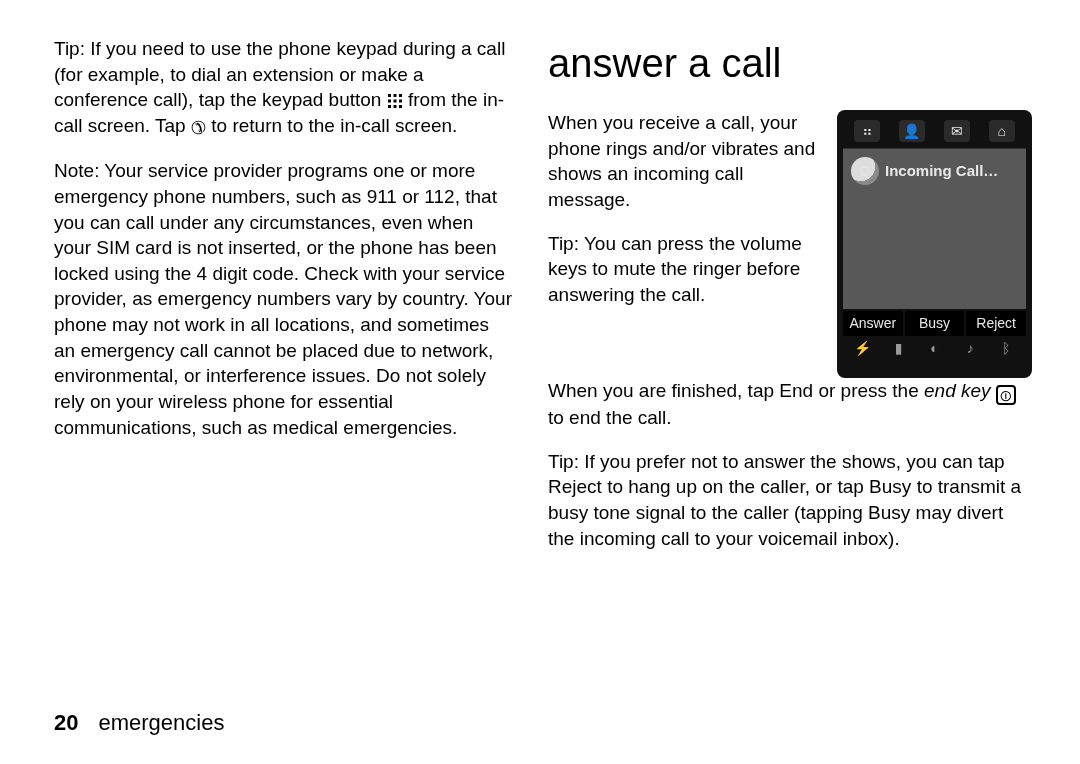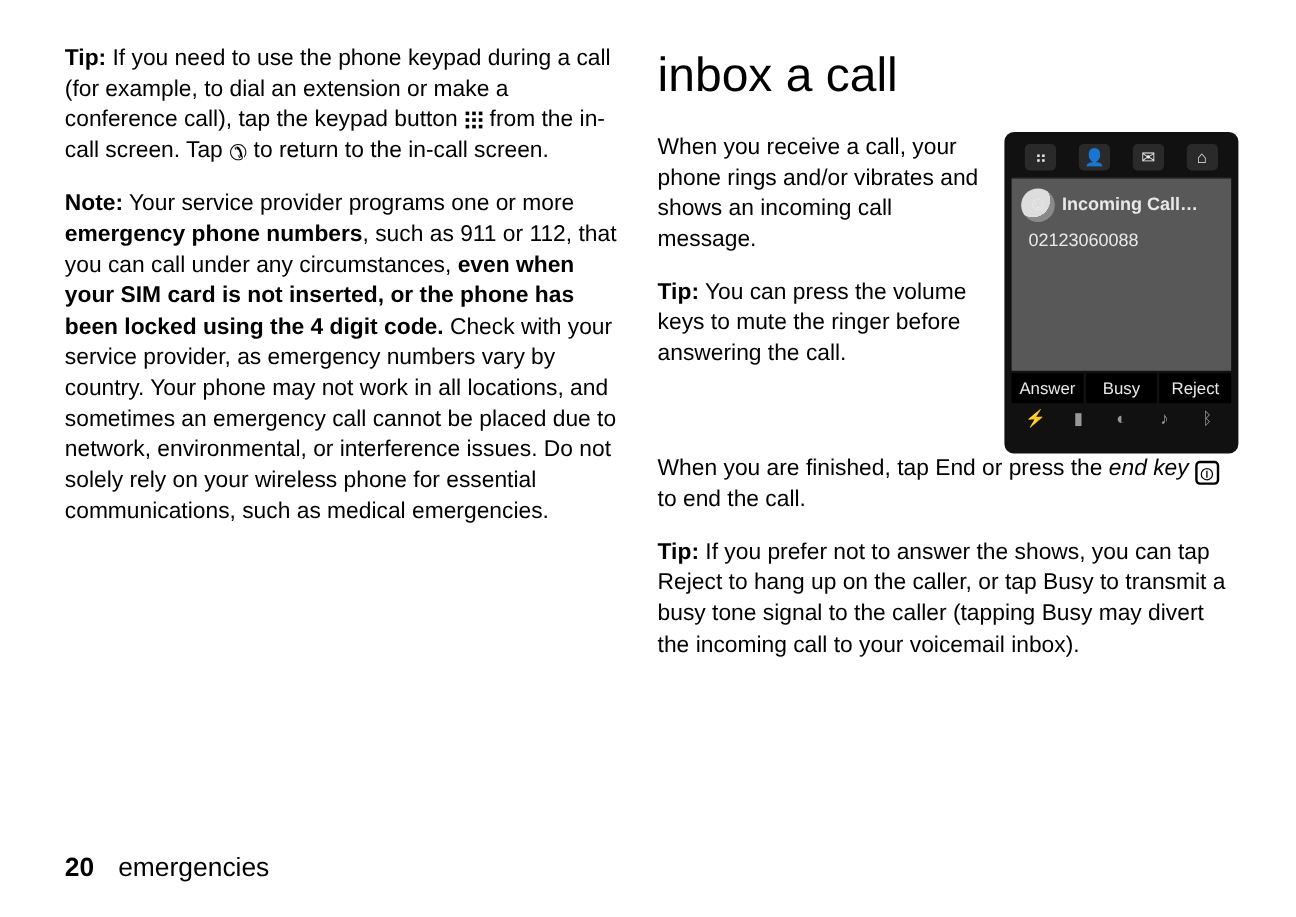--- a/index.html
+++ b/index.html
@@ -34,21 +34,21 @@
     max-width: 510px;
   }
   h1.section-title {
     font-size: 40px;
     font-weight: 400;
     margin: 0 0 20px 0;
   }
   p {
     margin: 0 0 18px 0;
   }
-  .bold { font-weight: bold; }
+  .bold { font-weight: normal; }
   .cond { font-family: "Arial Narrow", Arial, sans-serif; font-stretch: condensed; }
   .italic { font-style: italic; text-align: center; }
   .icon-box {
     display: inline-block;
     width: 20px;
     height: 20px;
     border: 2px solid #000;
     border-radius: 4px;
     vertical-align: -4px;
     text-align: center;
@@ -175,21 +175,21 @@
               </g>
             </svg></span><span> from the in-call screen. Tap </span><span class="icon-phone">✆</span><span> to return to the in-call screen.</span>
       </p>
 
       <p>
         <span class="bold">Note:</span><span> Your service provider programs one or more </span><span class="bold">emergency phone numbers</span><span>, such as 911 or 112, that you can call under any circumstances, </span><span class="bold">even when your SIM card is not inserted, or the phone has been locked using the 4 digit code.</span><span> Check with your service provider, as emergency numbers vary by country. Your phone may not work in all locations, and sometimes an emergency call cannot be placed due to network, environmental, or interference issues. Do not solely rely on your wireless phone for essential communications, such as medical emergencies.</span>
       </p>
     </div>
 
     <div class="col col-right">
-      <h1 class="section-title">inbox a call</h1>
+      <h1 class="section-title">answer a call</h1>
 
       <div class="right-top">
         <div class="txt">
           <p>When you receive a call, your phone rings and/or vibrates and shows an incoming call message.</p>
           <p>
             <span class="bold">Tip:</span><span> You can press the volume keys to mute the ringer before answering the call.</span>
           </p>
         </div>
 
         <div class="phone">
@@ -197,21 +197,20 @@
             <span>⠶</span>
             <span>👤</span>
             <span>✉</span>
             <span>⌂</span>
           </div>
           <div class="ph-body">
             <div class="ph-row1">
               <div class="ph-avatar">☺</div>
               <div class="ph-call-text">Incoming Call…</div>
             </div>
-            <div class="ph-number">02123060088</div>
           </div>
           <div class="ph-softkeys">
             <div>Answer</div>
             <div>Busy</div>
             <div>Reject</div>
           </div>
           <div class="ph-bottom-icons">
             <span>⚡</span>
             <span>▮</span>
             <span>◐</span>

